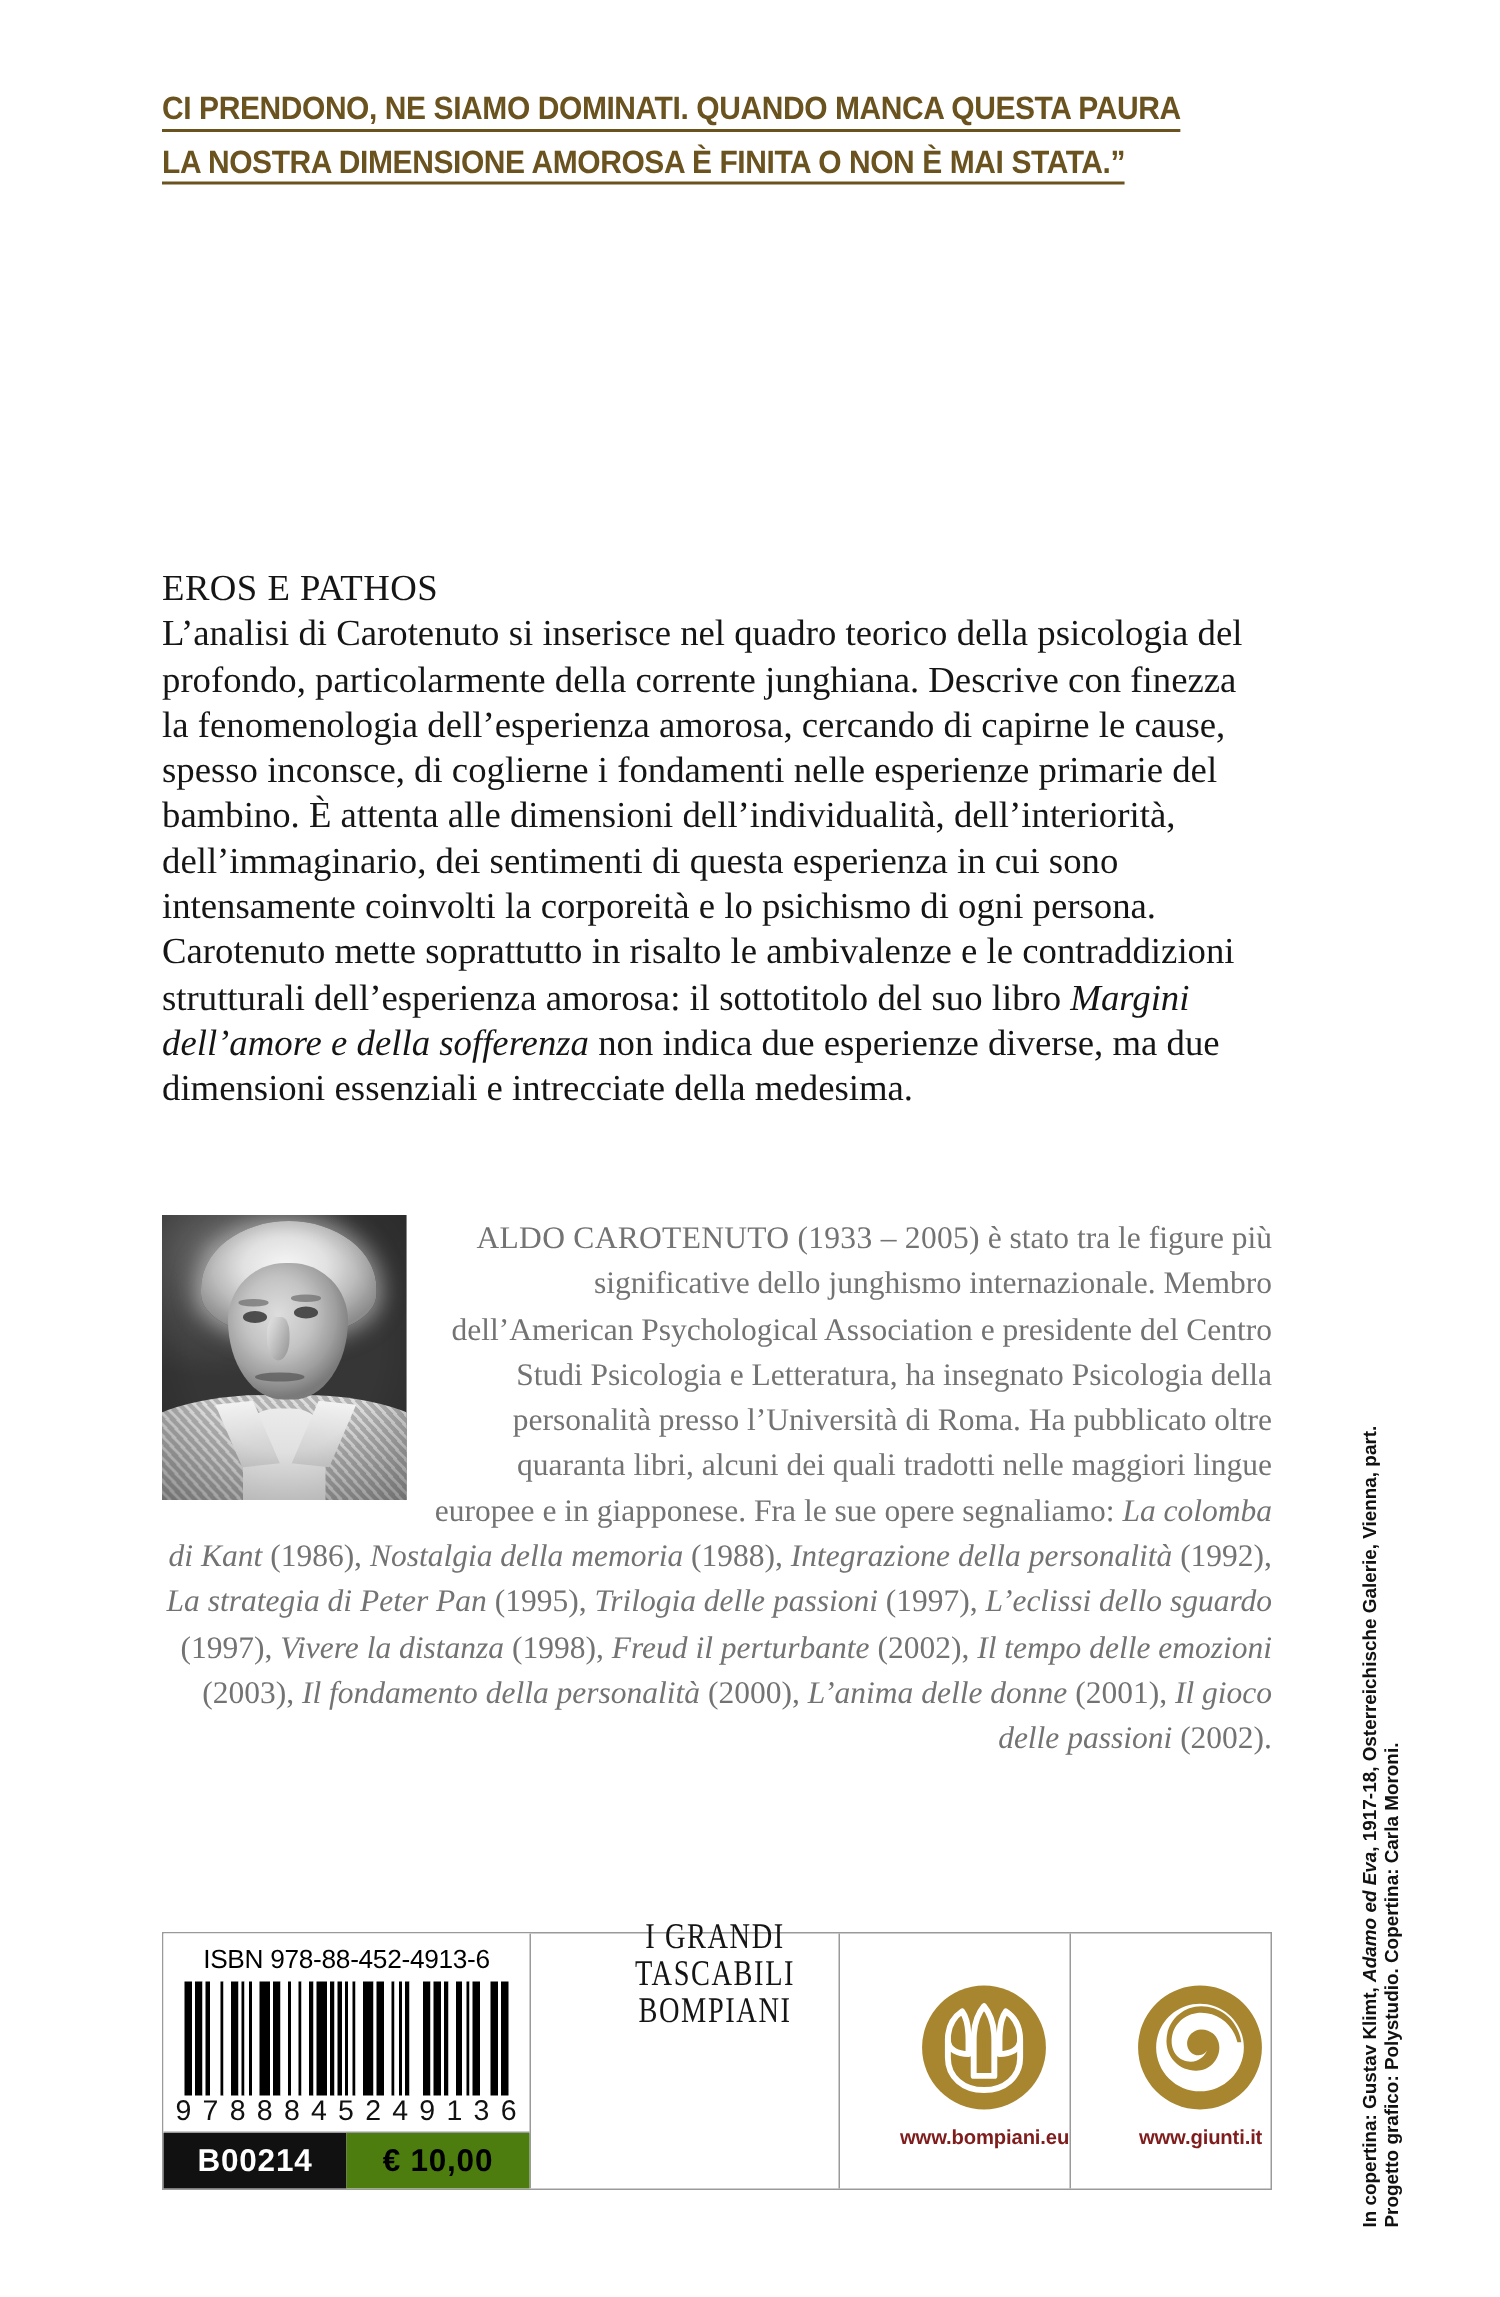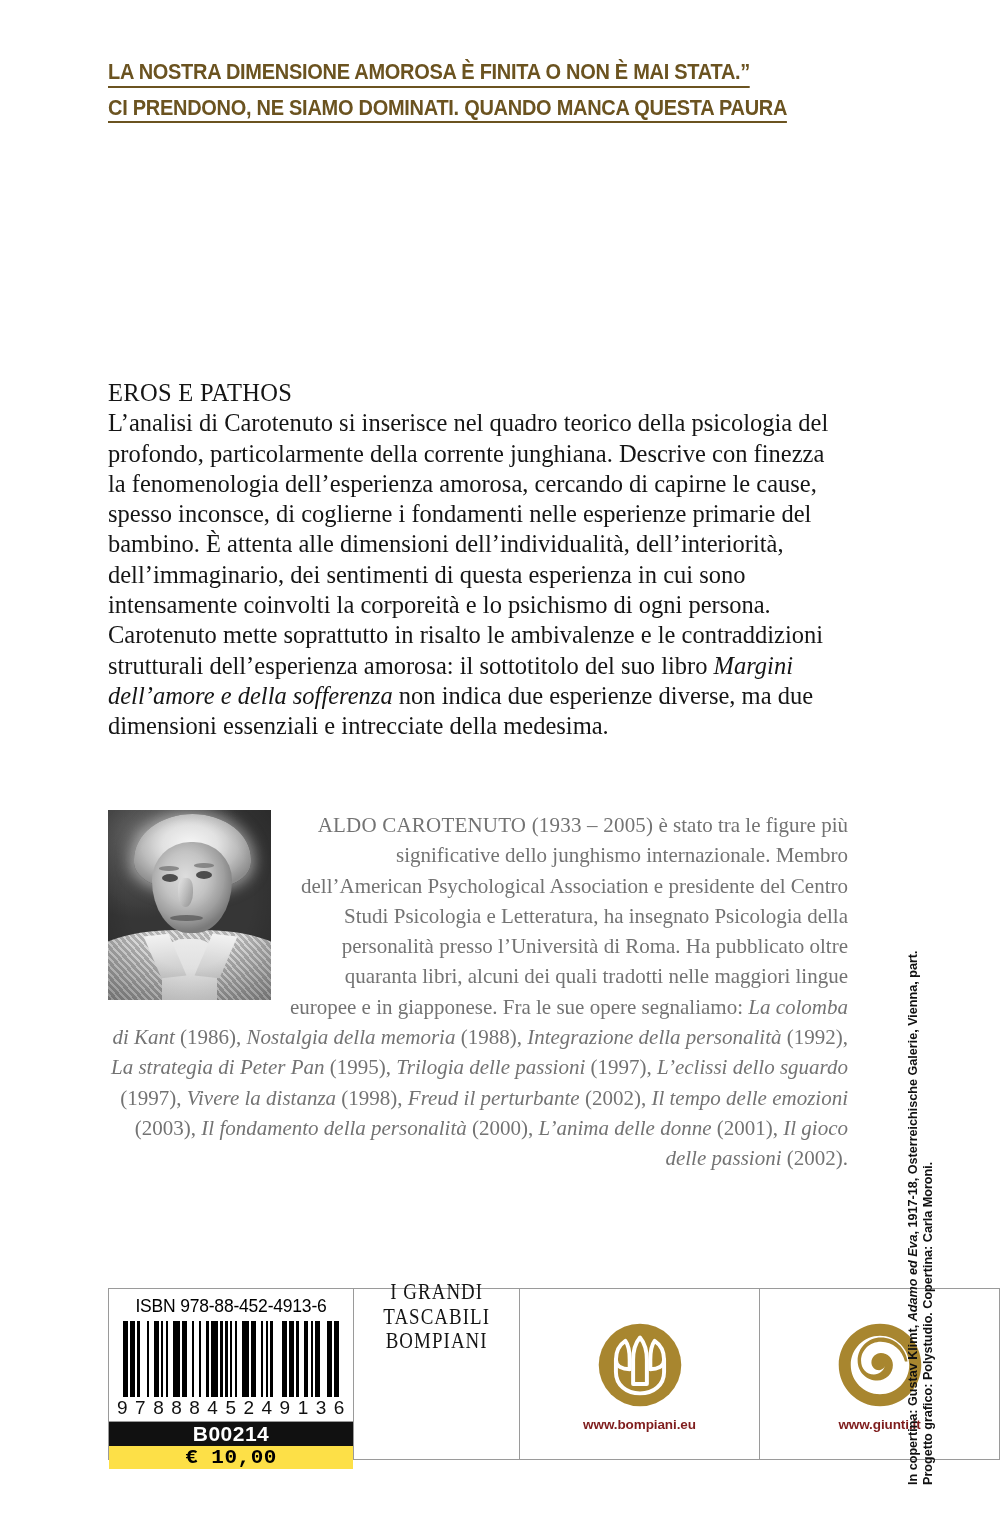--- a/index.html
+++ b/index.html
@@ -143,23 +143,24 @@
     line-height:30.3px;
     color:#737373;
     text-align:right;
   }
   #author-text .aname { letter-spacing:0.2px; }
 
   
   #bottom-strip {
     position:absolute;
     left:108px; top:1288px;
-    width:892px; height:172px;
+    width:740px; height:172px;
     border:1.3px solid #9a9a9a;
     display:flex;
+    gap:40px;
   }
   #bottom-strip > .cell { border-right:1.3px solid #9a9a9a; height:100%; }
   #bottom-strip > .cell:last-child { border-right:none; }
 
   
   .cell-isbn {
     width:245px;
     display:flex; flex-direction:column;
     background:#fff;
   }
@@ -182,34 +183,34 @@
   }
   .barcode span { display:block; height:100%; }
   .barcode-digits {
     font-family:"Liberation Sans", sans-serif;
     font-size:19px;
     display:flex; justify-content:space-between;
     padding:0 8px 2px 8px;
     letter-spacing:0.5px;
   }
   .price-row {
-    display:flex; height:44px; border-top:1.3px solid #9a9a9a;flex-direction:column;
+    display:flex; height:44px; border-top:1.3px solid #9a9a9a;
   }
   .price-code {
     flex:0 0 50%;
     background:#111; color:#fff;
     font-family:"Liberation Sans", sans-serif;
     font-weight:bold; font-size:21px;
     display:flex; align-items:center; justify-content:center;
     letter-spacing:0.5px;
   }
   .price-value {
     flex:1;
-    background:#fde047; color:#000;
-    font-family:Liberation Mono, monospace;
+    background:#4d7c0f; color:#000;
+    font-family:Liberation Sans, sans-serif;
     font-weight:bold; font-size:21px;
     display:flex; align-items:center; justify-content:center;
     letter-spacing:0.5px;
     text-align:center;
   }
 
   
   .cell-imprint {
     width:166px;
     display:flex; justify-content:center;
@@ -254,22 +255,22 @@
     color:#111;
     white-space:nowrap;
     text-align:left;
   }
   #credit .cit { font-style:italic; }
 </style>
 </head>
 <body>
 
 <div id="quote-block">
+  <span class="quote-line-wrap"><span class="quote-line">CI PRENDONO, NE SIAMO DOMINATI. QUANDO MANCA QUESTA PAURA</span></span>
   <span class="quote-line-wrap"><span class="quote-line">LA NOSTRA DIMENSIONE AMOROSA È FINITA O NON È MAI STATA.”</span></span>
-  <span class="quote-line-wrap"><span class="quote-line">CI PRENDONO, NE SIAMO DOMINATI. QUANDO MANCA QUESTA PAURA</span></span>
 </div>
 
 <div id="description">
   <span class="heading">EROS E PATHOS</span><span>L’analisi di Carotenuto si inserisce nel quadro teorico della psicologia del profondo, particolarmente della corrente junghiana. Descrive con finezza la fenomenologia dell’esperienza amorosa, cercando di capirne le cause, spesso inconsce, di coglierne i fondamenti nelle esperienze primarie del bambino. È attenta alle dimensioni dell’individualità, dell’interiorità, dell’immaginario, dei sentimenti di questa esperienza in cui sono intensamente coinvolti la corporeità e lo psichismo di ogni persona. Carotenuto mette soprattutto in risalto le ambivalenze e le contraddizioni strutturali dell’esperienza amorosa: il sottotitolo del suo libro </span><span class="it">Margini dell’amore e della sofferenza</span><span> non indica due esperienze diverse, ma due dimensioni essenziali e intrecciate della medesima.</span>
 </div>
 
 <div id="author-section">
   <div id="author-photo">
     <div class="ph-bg"></div>
     <div class="ph-shoulder"></div>

